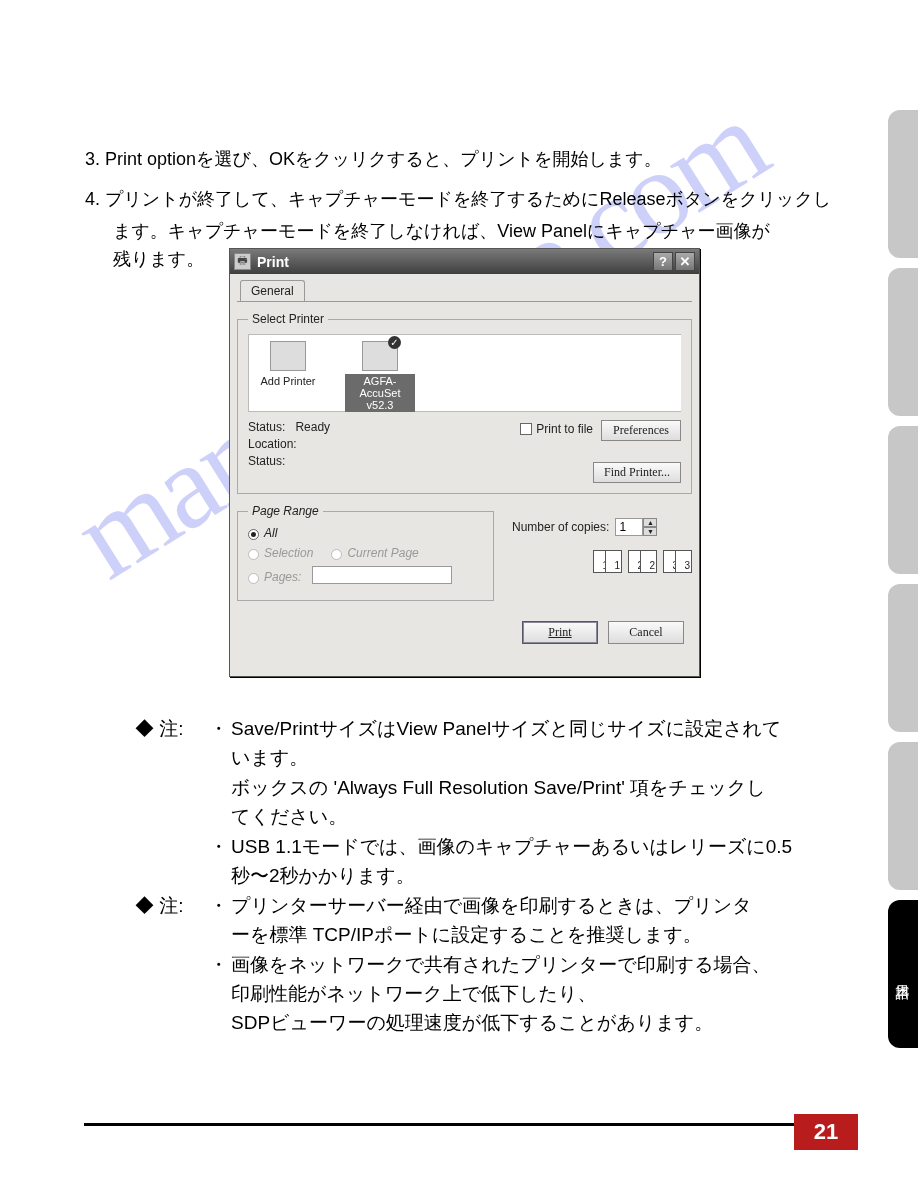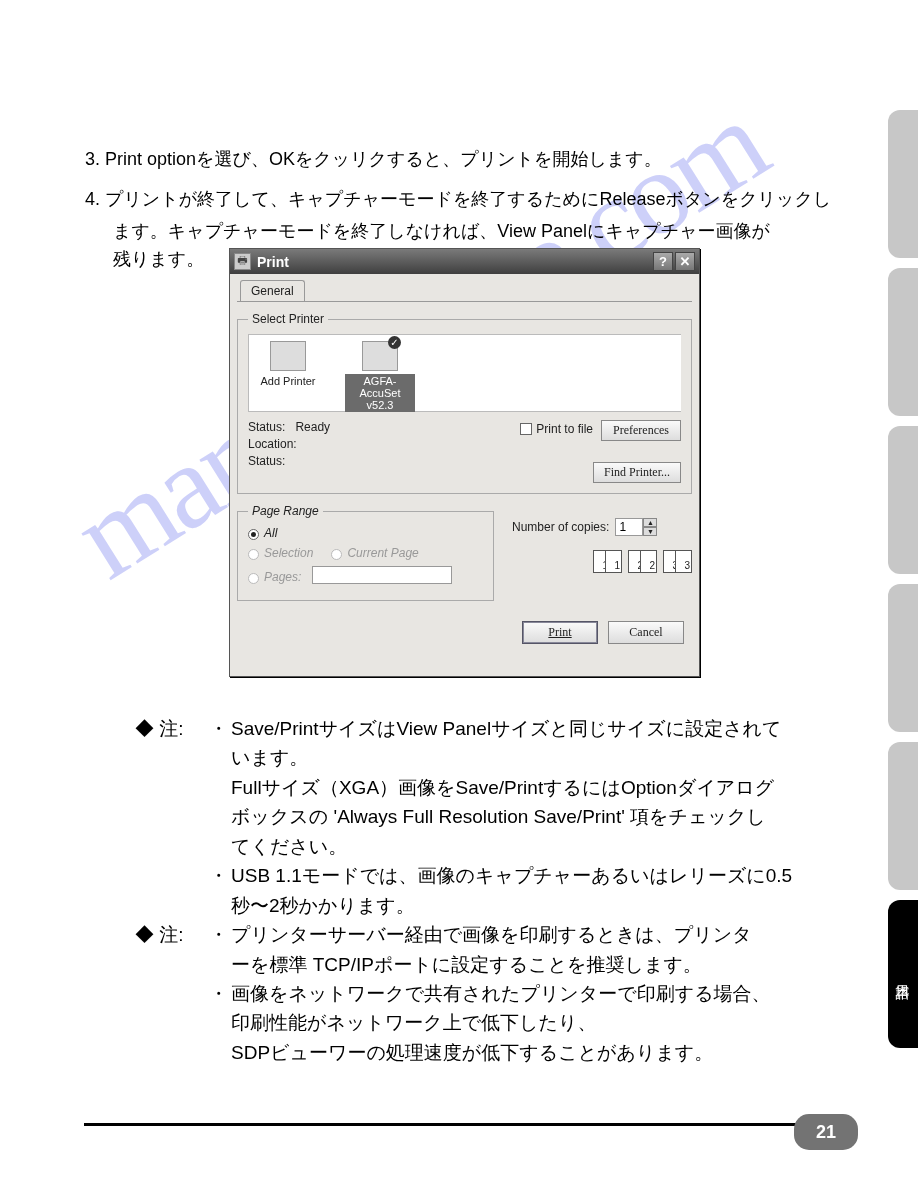--- a/index.html
+++ b/index.html
@@ -118,21 +118,21 @@
     
     .notes { position: absolute; left: 135px; top: 714px; width: 700px; font-size:19px; line-height:1.55;}
     .note-row { display:flex; }
     .note-lbl { width: 74px; flex-shrink:0;}
     .note-bullet { width: 22px; flex-shrink:0;}
     .note-txt { flex: 1; }
     .cont { margin-left: 96px; }
 
     
     .rule { position:absolute; left:84px; bottom:62px; width:725px; height:3px; background:#000;}
-    .pagenum { position:absolute; right:60px; bottom:38px; width:64px; height:36px; background:#737373;color:#fff;font-weight:bold;font-size:18px;display:flex;align-items:center;justify-content:center;border-radius:15px;}
+    .pagenum { position:absolute; right:60px; bottom:38px; width:64px; height:36px; background:#b91c1c;color:#fff;font-weight:bold;font-size:22px;display:flex;align-items:center;justify-content:center;}
   </style>
 </head>
 <body>
 
 <div class="wm">manualshive.com</div>
 
 <div class="side-tabs">
   <div class="side-tab"></div>
   <div class="side-tab"></div>
   <div class="side-tab"></div>
@@ -252,21 +252,20 @@
   </div>
 </div>
 
 <div class="notes">
   <div class="note-row">
     <div class="note-lbl">◆ 注:</div>
     <div class="note-bullet">・</div>
     <div class="note-txt">Save/PrintサイズはView Panelサイズと同じサイズに設定されて</div>
   </div>
   <div class="cont">います。</div>
-  <div class="cont">Fullサイズ（XGA）画像をSave/PrintするにはOptionダイアログ</div>
   <div class="cont">ボックスの 'Always Full Resolution Save/Print' 項をチェックし</div>
   <div class="cont">てください。</div>
   <div class="note-row">
     <div class="note-lbl"></div>
     <div class="note-bullet">・</div>
     <div class="note-txt">USB 1.1モードでは、画像のキャプチャーあるいはレリーズに0.5</div>
   </div>
   <div class="cont">秒〜2秒かかります。</div>
   <div class="note-row">
     <div class="note-lbl">◆ 注:</div>

